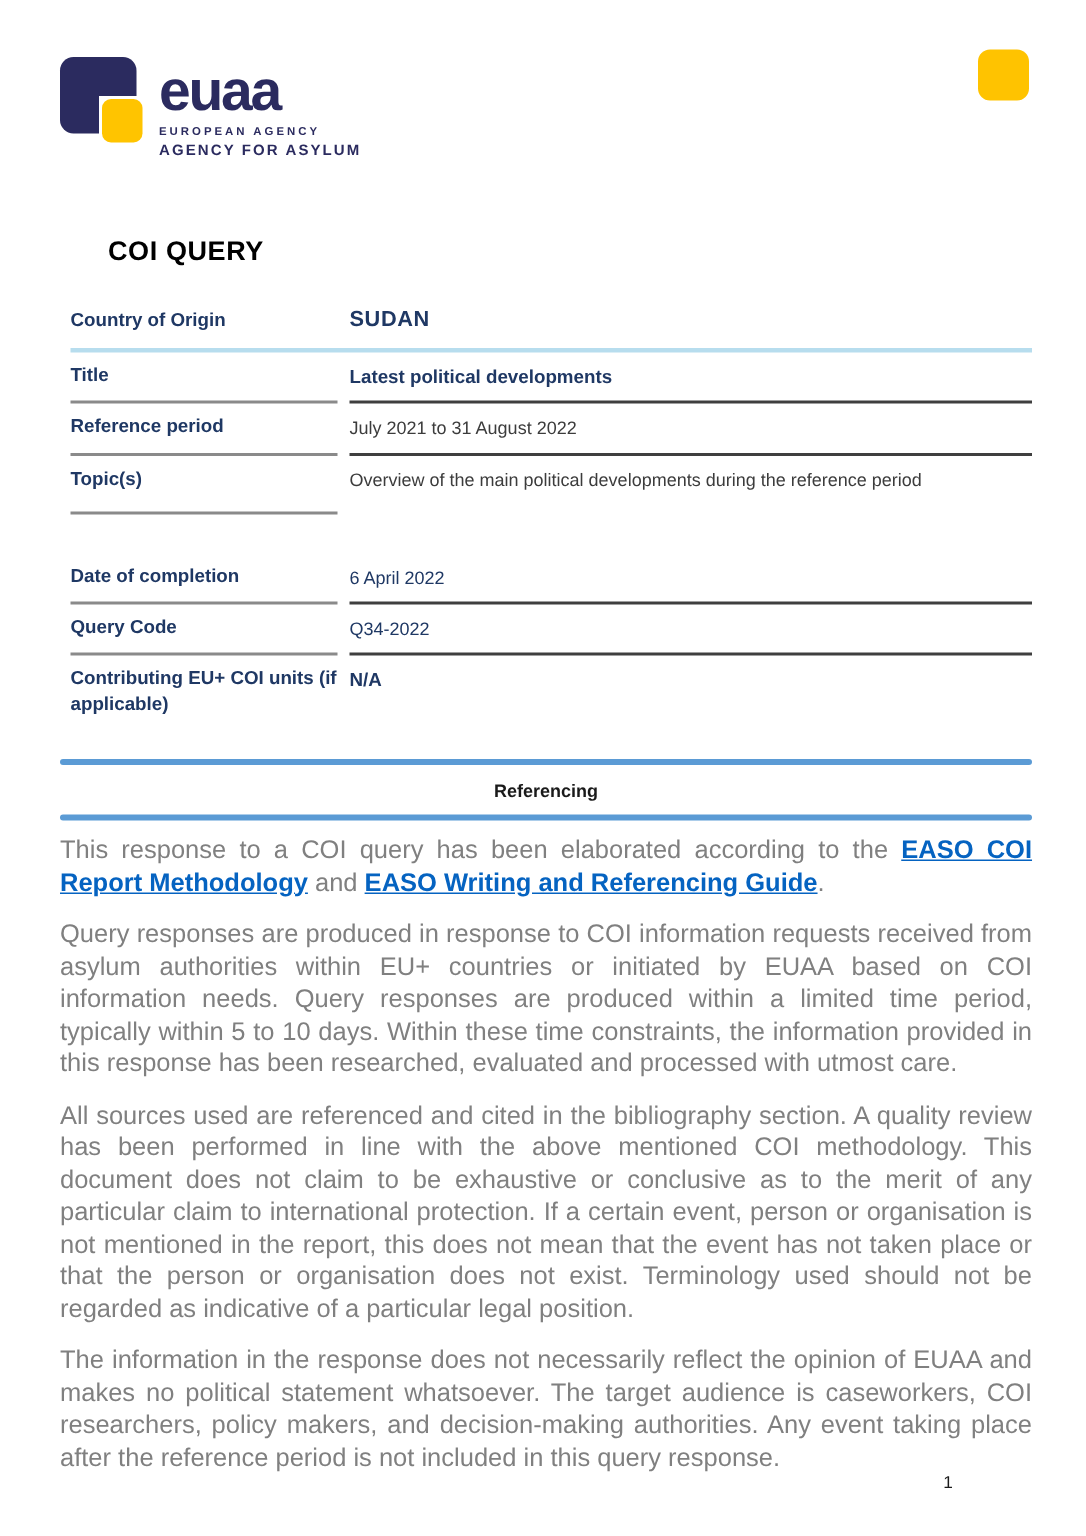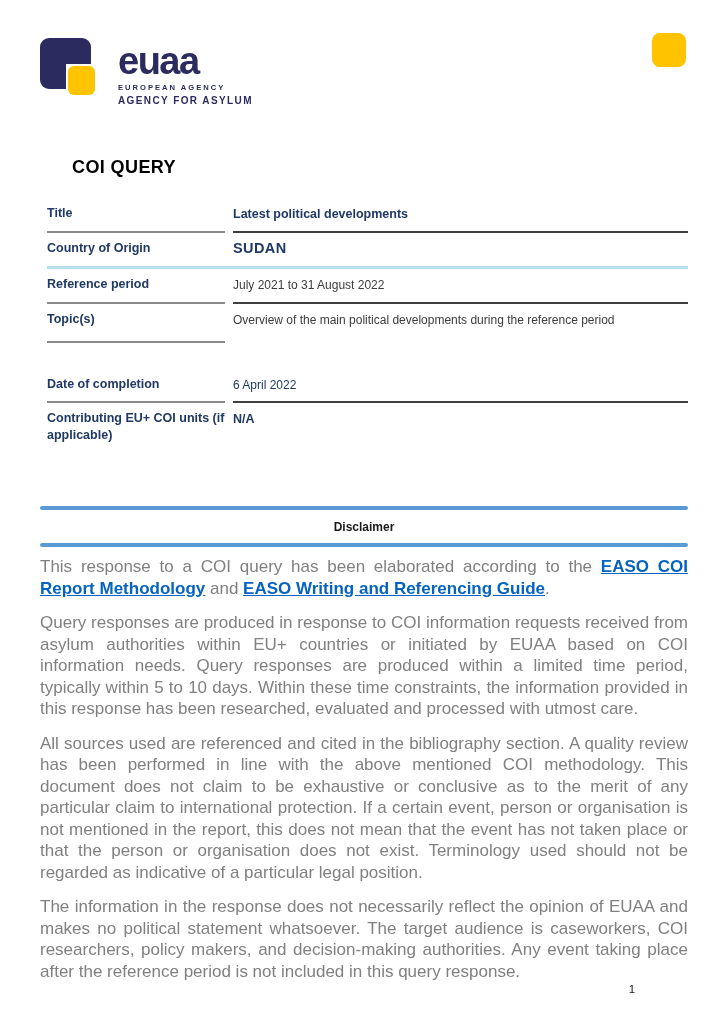--- a/index.html
+++ b/index.html
@@ -4,21 +4,21 @@
 <style>
   html,body { margin:0; padding:0; }
   body {
     width:724px; height:1024px; position:relative;
     background:#ffffff; overflow:hidden;
     font-family:"Liberation Sans", sans-serif;
     -webkit-font-smoothing:antialiased;
   }
 
   
-  .logo { position:absolute; left:40px; top:37px; display:flex; gap:20px;justify-content:flex-end; }
+  .logo { position:absolute; left:40px; top:37px; display:flex; gap:8px;justify-content:flex-end; }
   .logo-mark { position:relative; width:58px; height:62px; }
   .lm-navy   { position:absolute; left:0; top:1px; width:51px; height:51px; background:#2B2B5F; border-radius:9px; }
   .lm-cut    { position:absolute; left:26px; top:27px; width:30px; height:30px; background:#ffffff; }
   .lm-yellow { position:absolute; left:28px; top:29px; width:27px; height:29px; background:#FFC400; border-radius:6px; }
   .logo-text { padding-top:6px; }
   .logo-wordmark { font-size:38px; font-weight:bold; color:#2B2B5F; line-height:0.95; letter-spacing:-1.5px; }
   .logo-sub1 { margin-top:4px;  font-size:7.6px; font-weight:bold; letter-spacing:2.0px; color:#2B2B5F; white-space:nowrap; }
   .logo-sub2 { margin-top:2.5px; font-size:10px; font-weight:bold; letter-spacing:1.4px; color:#2B2B5F; white-space:nowrap; }
 
   .corner-square { position:absolute; left:652px; top:33px; width:34px; height:34px; background:#FFC300; border-radius:8px; }
@@ -68,58 +68,62 @@
     <div class="logo-sub2">AGENCY FOR ASYLUM</div>
   </div>
 </div>
 
 <div class="corner-square"></div>
 
 <div class="page-title">COI QUERY</div>
 
 <div class="query-table">
 
+  <div class="qrow row-full-blue">
+    <div class="qlabel">Country of Origin</div>
+    <div class="qvalue v-country">SUDAN</div>
+  </div>
+
   <div class="qrow">
     <div class="qlabel b-gray">Title</div>
     <div class="qvalue v-bold b-dark">Latest political developments</div>
-  </div>
-
-  <div class="qrow row-full-blue">
-    <div class="qlabel">Country of Origin</div>
-    <div class="qvalue v-country">SUDAN</div>
   </div>
 
   <div class="qrow">
     <div class="qlabel b-gray">Reference period</div>
     <div class="qvalue b-dark">July 2021 to 31 August 2022</div>
   </div>
 
   <div class="qrow">
     <div class="qlabel b-gray pb-lg">Topic(s)</div>
     <div class="qvalue">Overview of the main political developments during the reference period</div>
   </div>
 
   <div class="t-spacer"></div>
 
   <div class="qrow">
     <div class="qlabel b-gray">Date of completion</div>
     <div class="qvalue v-navy b-dark">6 April 2022</div>
   </div>
 
+  <div class="qrow">
+    <div class="qlabel b-gray">Query Code</div>
+    <div class="qvalue v-navy b-dark">Q34-2022</div>
+  </div>
 
   <div class="qrow">
     <div class="qlabel">Contributing EU+ COI units (if applicable)</div>
     <div class="qvalue v-bold">N/A</div>
   </div>
 
 </div>
 
 <div class="disclaimer">
   <div class="rule"></div>
-  <div class="disc-heading">Disclaimer</div>
+  <div class="disc-heading">Referencing</div>
   <div class="rule"></div>
 
   <div class="disc-body">
     <p><span>This response to a COI query has been elaborated according to the </span><a class="disc-link">EASO COI Report Methodology</a><span> and </span><a class="disc-link">EASO Writing and Referencing Guide</a><span>.</span></p>
     <p>Query responses are produced in response to COI information requests received from asylum authorities within EU+ countries or initiated by EUAA based on COI information needs.  Query responses are produced within a limited time period, typically within 5 to 10 days. Within these time constraints, the information provided in this response has been researched, evaluated and processed with utmost care.</p>
     <p>All sources used are referenced and cited in the bibliography section. A quality review has been performed in line with the above mentioned COI methodology. This document does not claim to be exhaustive or conclusive as to the merit of any particular claim to international protection. If a certain event, person or organisation is not mentioned in the report, this does not mean that the event has not taken place or that the person or organisation does not exist. Terminology used should not be regarded as indicative of a particular legal position.</p>
     <p>The information in the response does not necessarily reflect the opinion of EUAA and makes no political statement whatsoever. The target audience is caseworkers, COI researchers, policy makers, and decision-making authorities. Any event taking place after the reference period is not included in this query response.</p>
   </div>
 </div>
 

